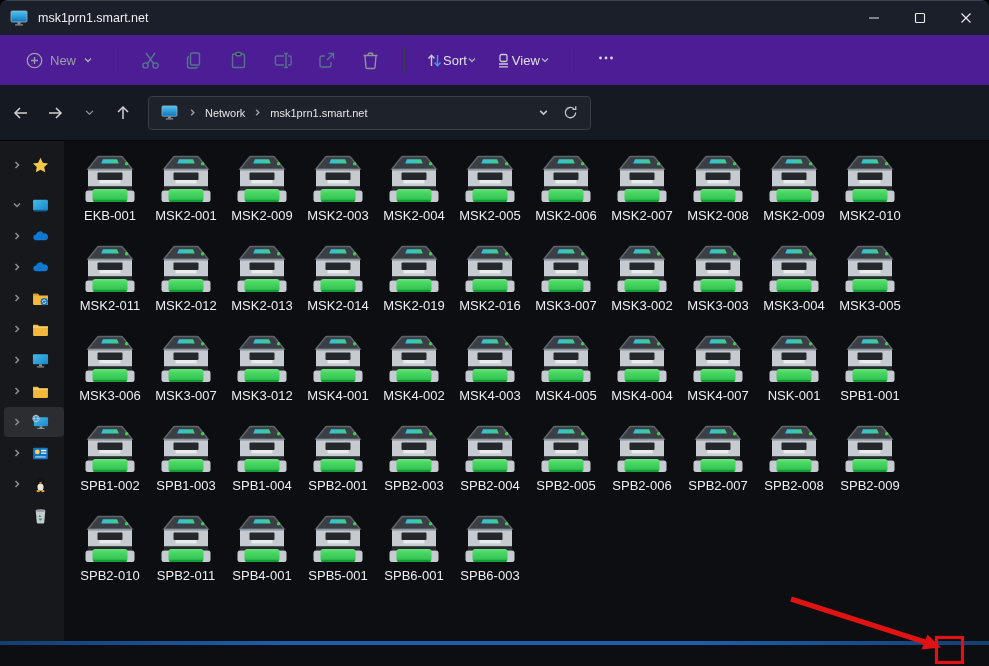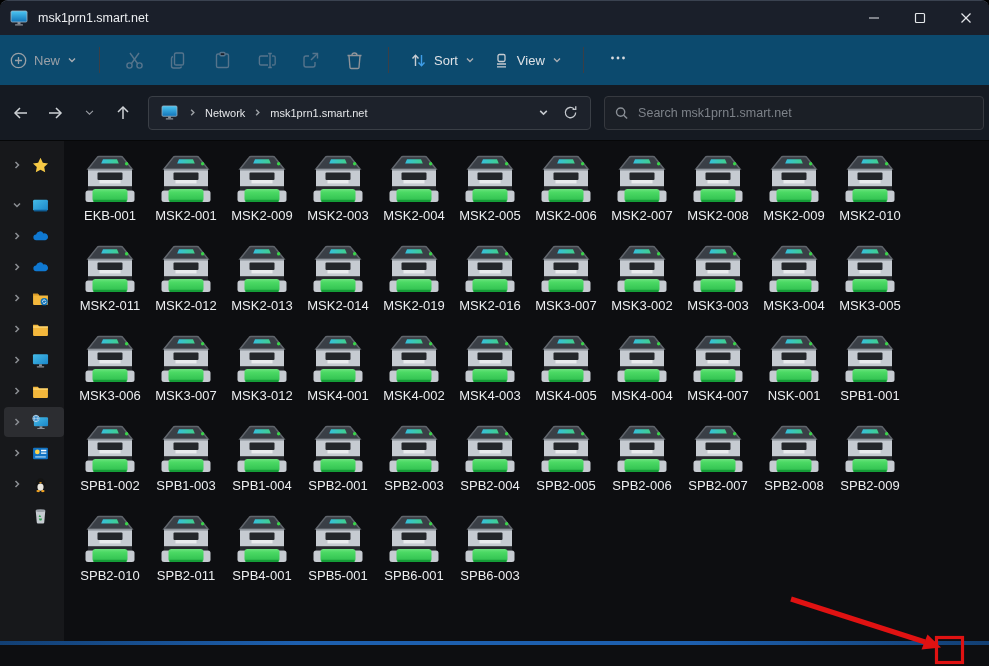--- a/index.html
+++ b/index.html
@@ -10,28 +10,28 @@
 
   
   .titlebar { height:34px; background:#1a1f2a; display:flex; align-items:center; }
   .title-icon { width:18px; height:16px; margin:0 10px 0 10px; }
   .title-text { font-size:12.5px; color:#eceef1; }
   .win-controls { margin-left:auto; display:flex; height:34px; }
   .win-btn { width:46px; height:34px; display:flex; align-items:center; justify-content:center; }
   .win-btn svg { width:12px; height:12px; stroke:#e3e6e9; stroke-width:1.2; fill:none; }
 
   
-  .toolbar { height:50px; background:#0c4a6e; display:flex; align-items:center; }
+  .toolbar { height:50px; background:#4c1d95; display:flex; align-items:center; padding-left:16px; }
   .tb-new { display:flex; align-items:center; gap:7px; padding:6px 10px; border-radius:4px; }
   .tb-new .lbl { font-size:13px; color:#9ba0a7; }
   .tb-sep { width:1px; height:26px; background:#3a3f47; margin:0 12px; }
   .tb-ico { width:44px; height:36px; display:flex; align-items:center; justify-content:center; }
   .tb-ico svg { width:21px; height:21px; fill:none; stroke:#56748c; stroke-width:1.4; }
   .tb-ico.gray svg { stroke:#8e9399; }
-  .tb-drop { display:flex; align-items:center; gap:7px; padding:6px 9px; border-radius:4px; }
+  .tb-drop { display:flex; align-items:center; padding:6px 9px; border-radius:4px; }
   .tb-drop .lbl { font-size:13px; color:#dfe2e6; }
   .chev { width:10px; height:10px; fill:none; stroke:#a9adb3; stroke-width:1.4; }
   .tb-more { padding:6px 14px; }
   .tb-more svg { width:16px; height:16px; fill:#d8dbdf; }
 
   
   .addrrow { height:56px; background:#151a22; display:flex; align-items:center; border-bottom:1px solid #060708; }
   .nav-btn { width:34px; height:34px; display:flex; align-items:center; justify-content:center; }
   .nav-btn svg { width:16px; height:16px; fill:none; stroke:#cfd3d7; stroke-width:1.5; }
   .nav-btn.small svg { width:11px; height:11px; stroke:#9a9ea4; }
@@ -255,27 +255,20 @@
         <svg width="11" height="11" viewBox="0 0 10 10" stroke-width="1.4">
             <polyline points="2,3.5 5,6.5 8,3.5"></polyline>
           </svg>
         <svg width="15" height="15" viewBox="0 0 16 16" stroke-width="1.4">
           <path d="M13.5 8 a5.5 5.5 0 1 1 -1.8 -4"></path>
             <polyline points="13.6,1.2 13.6,4.6 10.2,4.6"></polyline>
         </svg>
       </div>
     </div>
 
-    <div class="searchbox">
-      <svg viewBox="0 0 14 14">
-          <circle cx="6" cy="6" r="4.4"></circle>
-          <line x1="9.3" y1="9.3" x2="13" y2="13"></line>
-        </svg>
-      <input type="text" placeholder="Search msk1prn1.smart.net" style="">
-    </div>
   </div>
 
   <div class="body">
     <div class="sidebar">
 
       <div class="side-item gap-after">
         <svg class="exp" viewBox="0 0 10 10">
             <polyline points="3.5,2 6.5,5 3.5,8"></polyline>
           </svg>
         <svg class="sico" viewBox="0 0 16 16">

